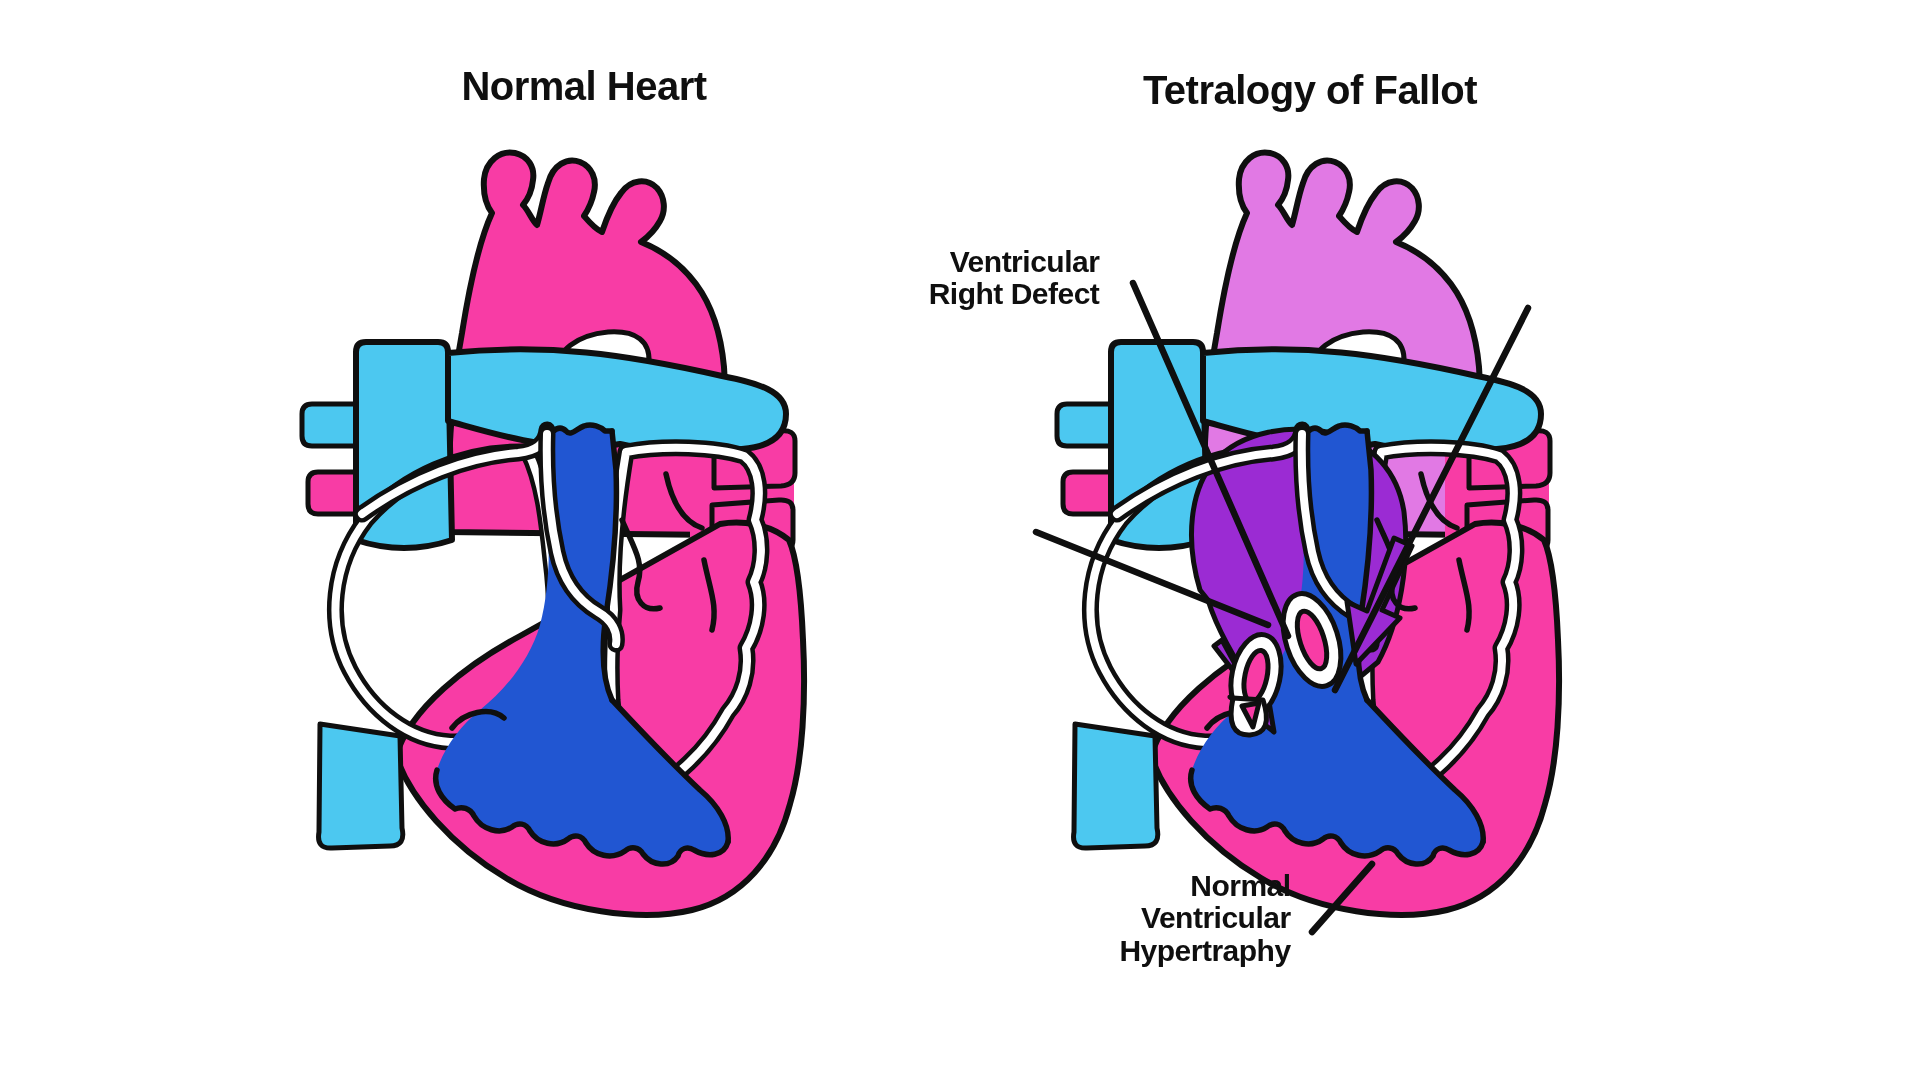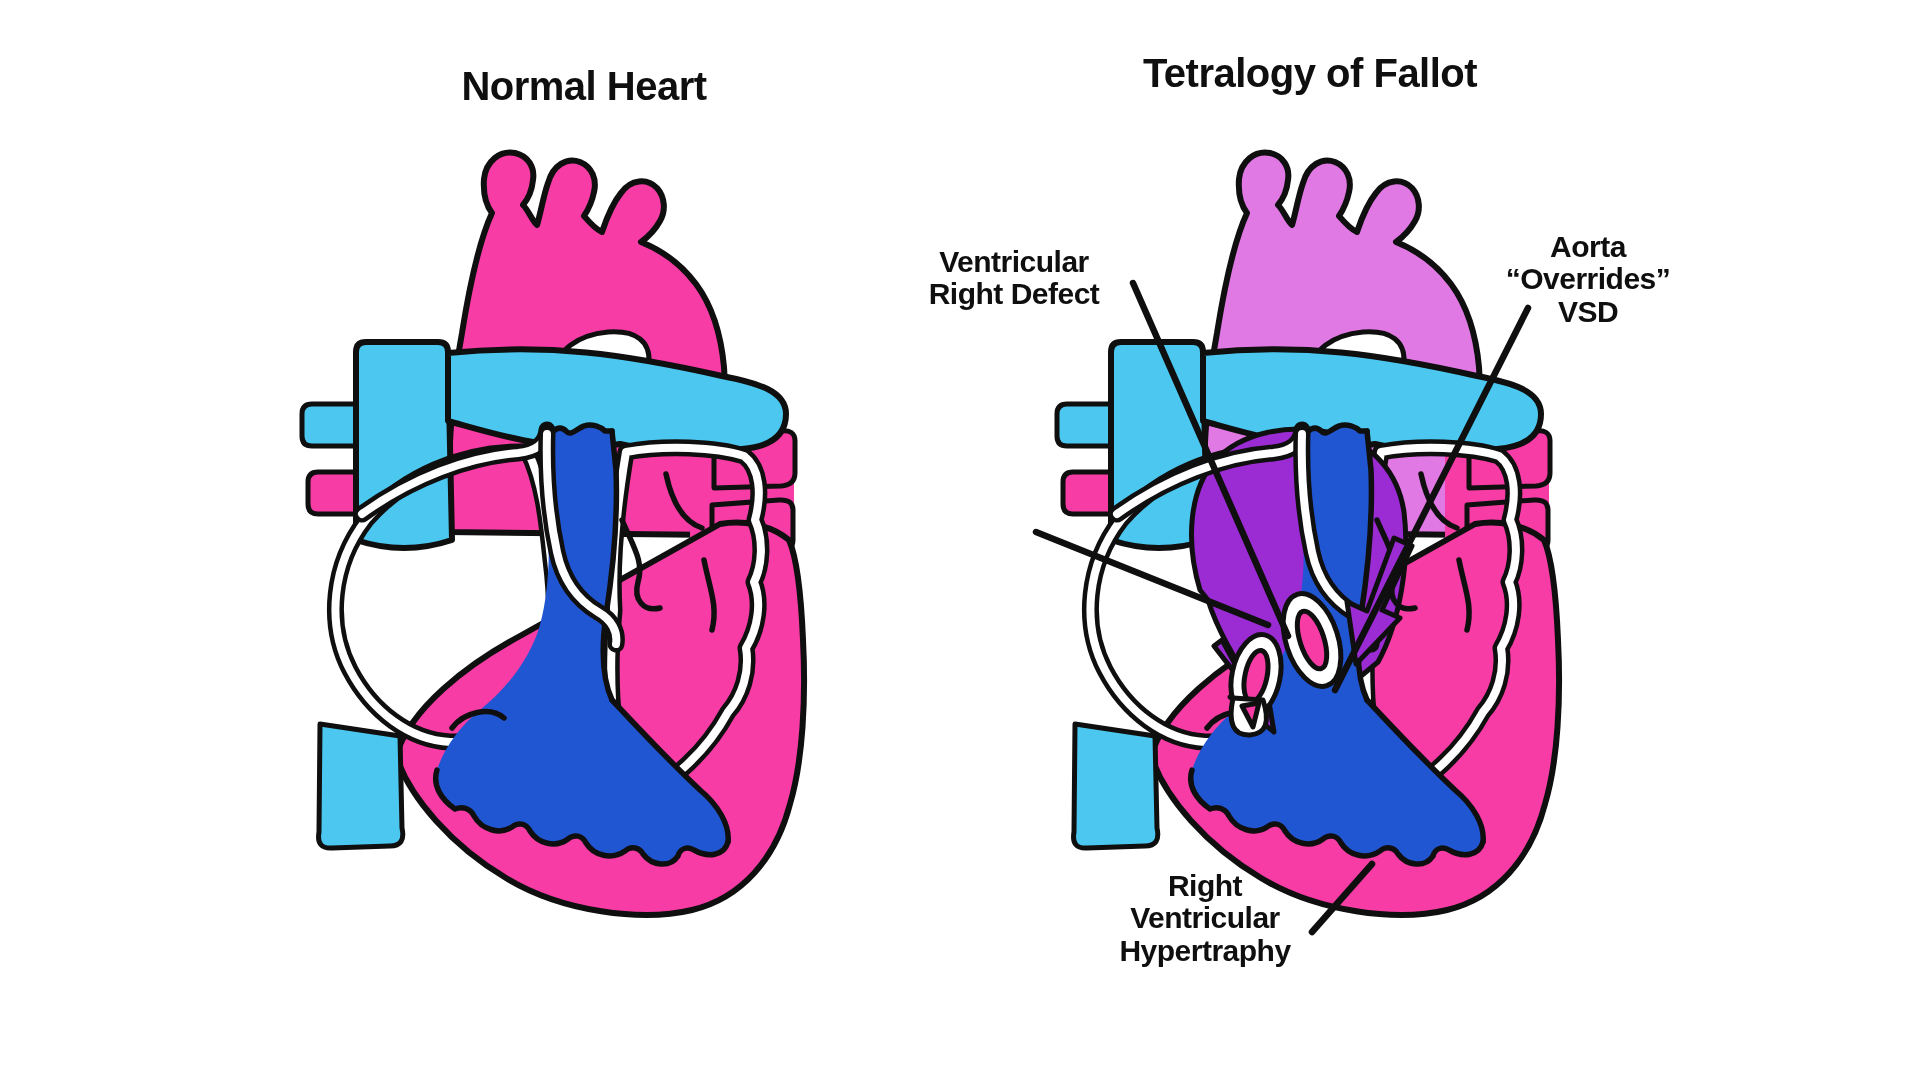--- a/index.html
+++ b/index.html
@@ -5,21 +5,21 @@
   :root{
     --c-hot_pink:#F83CA5; --c-crimson:#DC1768; --c-royal_blue:#2156D2;
     --c-sky_blue:#4CC8F0; --c-orchid:#E179E4; --c-purple:#9B2BD3;
     --c-ink:#0F0F0F; --c-white:#FFFFFF; --c-background:#FFFFFF;
   }
   html,body{margin:0;padding:0;}
   body{width:1920px;height:1080px;background:var(--c-background);overflow:hidden;
        font-family:"Liberation Sans", sans-serif;}
   #stage{position:relative;width:1920px;height:767px;}
   #art{position:absolute;left:0;top:0;}
-  .lbl{position:absolute;transform:translateX(-50%);text-align:center;color:var(--c-ink);
+  .lbl{position:absolute;transform:translateX(-50%);text-align:right;color:var(--c-ink);
        font-weight:bold;font-size:30px;line-height:1.08;letter-spacing:-0.5px;white-space:nowrap;}
   .ttl{position:absolute;transform:translateX(-50%);text-align:center;color:var(--c-ink);
        font-weight:bold;font-size:40px;letter-spacing:-0.5px;white-space:nowrap;}
   
   .f-pink{fill:var(--c-hot_pink);} .f-crimson{fill:var(--c-crimson);}
   .f-blue{fill:var(--c-royal_blue);} .f-cyan{fill:var(--c-sky_blue);}
   .f-white{fill:var(--c-white);} .f-purple{fill:var(--c-purple);}
   .f-aorta{fill:var(--aorta, var(--c-hot_pink));}
   .tof-part{--aorta:var(--c-orchid);}
   
@@ -147,33 +147,28 @@
 
   <g>
     <path class="leader" d="M1133 283 L1288 636"></path>
     <path class="leader" d="M1528 308 L1335 690"></path>
     <path class="leader" d="M1036 532 L1268 625"></path>
     <path class="leader" d="M1312 932 L1372 864"></path>
   </g>
 </svg>
 
 <div class="ttl" style="left:584px;top:64px">Normal Heart</div>
-<div class="ttl" style="left:1310px;top:51px">Tetralogy of Fallot</div>
+<div class="ttl" style="left:1310px;top:68px">Tetralogy of Fallot</div>
 
 <div class="lbl" style="left:1014px;top:246px">
   <div>Ventricular</div>
   <div>Right Defect</div>
 </div>
 
-<div class="lbl" style="left:1588px;top:231px">
-  <div>Aorta</div>
-  <div>“Overrides”</div>
-  <div>VSD</div>
-</div>
 
 
 <div class="lbl" style="left:1205px;top:870px">
-  <div>Right</div>
+  <div>Normal</div>
   <div>Ventricular</div>
   <div>Hypertraphy</div>
 </div>
 
 </div>
 
 </body></html>

